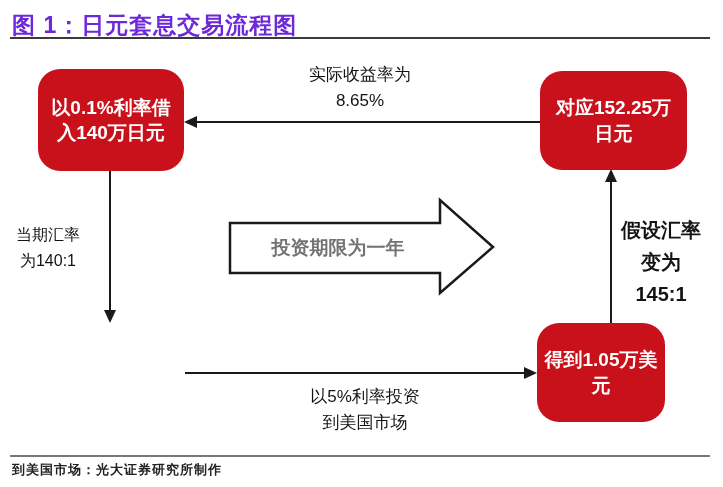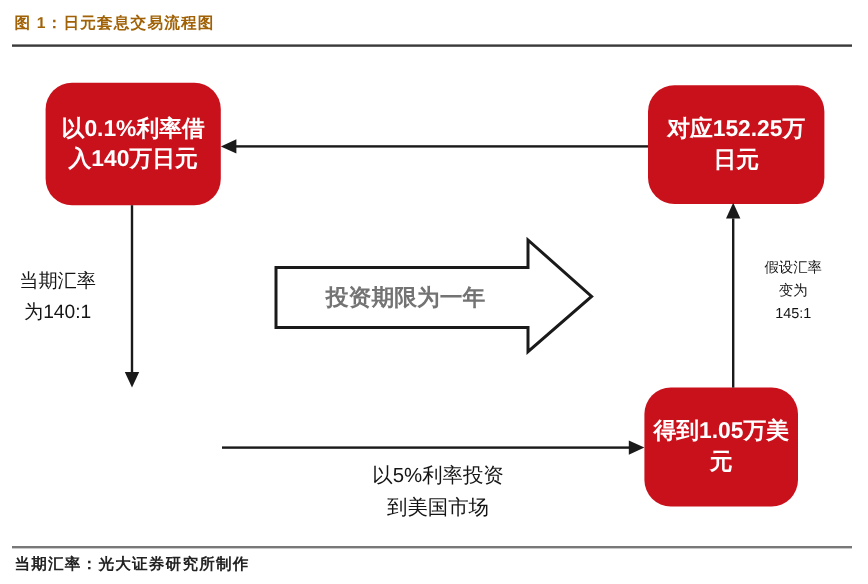--- a/index.html
+++ b/index.html
@@ -11,21 +11,21 @@
   .page{
     position:relative;
     width:723px;height:487px;
     background:#fff;
     font-family:"Liberation Sans","DejaVu Sans",sans-serif;
     overflow:hidden;
     color:#111;
   }
   .fig-title{
     position:absolute;left:12px;top:10px;
-    font-size:13px;font-weight:bold;color:#a16207;
+    font-size:23px;font-weight:bold;color:#6d28d9;
     letter-spacing:1px;white-space:nowrap;
   }
   .title-rule{
     position:absolute;left:10px;top:37px;width:700px;height:2px;
     background:#3a3a3a;
   }
   .rbox{
     position:absolute;
     background:var(--box-red,#C9111C);
     color:var(--box-text,#fff);
@@ -48,21 +48,21 @@
   #ah-left{left:184px;top:116px;border-right:13px solid var(--line);border-top:6px solid transparent;border-bottom:6px solid transparent;}
   #ah-down{left:104px;top:310px;border-top:13px solid var(--line);border-left:6px solid transparent;border-right:6px solid transparent;}
   #ah-up{left:605px;top:169px;border-bottom:13px solid var(--line);border-left:6px solid transparent;border-right:6px solid transparent;}
   #ah-right{left:524px;top:367px;border-left:13px solid var(--line);border-top:6px solid transparent;border-bottom:6px solid transparent;}
 
   .lbl{
     position:absolute;color:#141414;text-align:center;white-space:pre-line;
   }
   #lbl-top{left:260px;top:62px;width:200px;font-size:17px;line-height:1.55;}
   #lbl-left{left:2px;top:222px;width:92px;font-size:16px;line-height:1.6;}
-  #lbl-right{left:618px;top:214px;width:86px;font-size:12px;line-height:1.6;}
+  #lbl-right{left:618px;top:214px;width:86px;font-size:20px;line-height:1.6;font-weight:bold;}
   #lbl-bottom{left:255px;top:384px;width:220px;font-size:17px;line-height:1.5;}
 
   #big-arrow{position:absolute;left:228px;top:197px;width:268px;height:99px;}
   #lbl-center{
     position:absolute;left:248px;top:235px;width:180px;
     text-align:center;font-weight:bold;font-size:19px;color:#737373;
     white-space:nowrap;
   }
   .footer-rule{
     position:absolute;left:10px;top:455px;width:700px;height:2px;
@@ -91,29 +91,31 @@
   <div class="h-line" id="line-top"></div>
   <div class="v-line" id="line-left"></div>
   <div class="v-line" id="line-right"></div>
   <div class="h-line" id="line-bottom"></div>
 
   <div class="ah" id="ah-left"></div>
   <div class="ah" id="ah-down"></div>
   <div class="ah" id="ah-up"></div>
   <div class="ah" id="ah-right"></div>
 
+  <div class="lbl" id="lbl-top">实际收益率为
+8.65%</div>
   <div class="lbl" id="lbl-left">当期汇率
 为140:1</div>
   <div class="lbl" id="lbl-right">假设汇率
 变为
 145:1</div>
   <div class="lbl" id="lbl-bottom">以5%利率投资
 到美国市场</div>
 
   <svg id="big-arrow" viewBox="0 0 268 99">
     <polygon points="2,26 212,26 212,3 265,50 212,96 212,76 2,76" fill="#ffffff" stroke="#1A1A1A" stroke-width="2.5" stroke-linejoin="miter"></polygon>
   </svg>
   <div id="lbl-center">投资期限为一年</div>
 
   <div class="footer-rule"></div>
-  <div class="source-note">当期汇率：光大证券研究所制作</div>
+  <div class="source-note">到美国市场：光大证券研究所制作</div>
 
 </div>
 
 </body></html>

